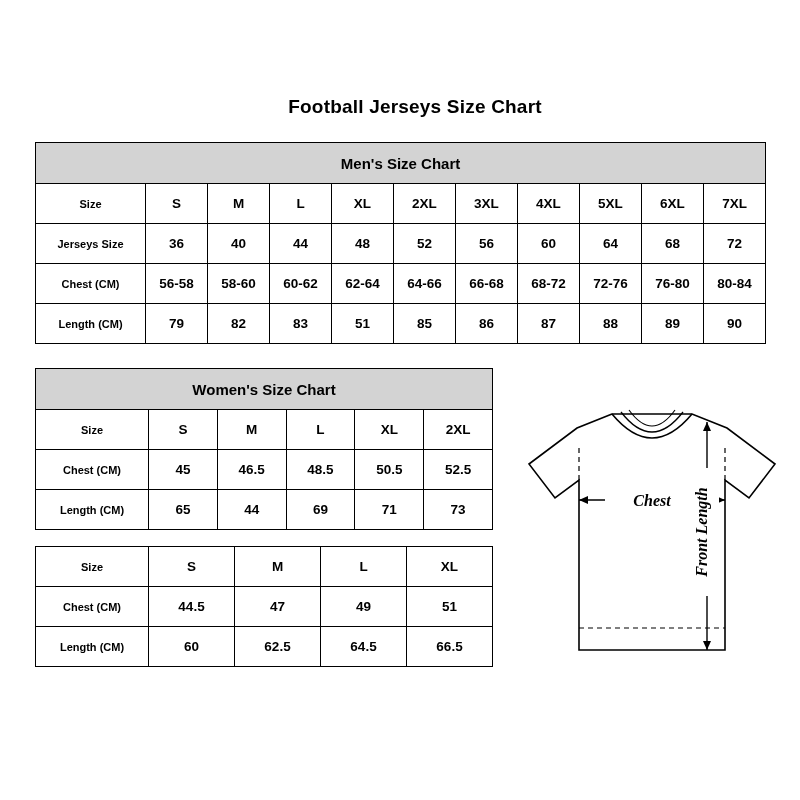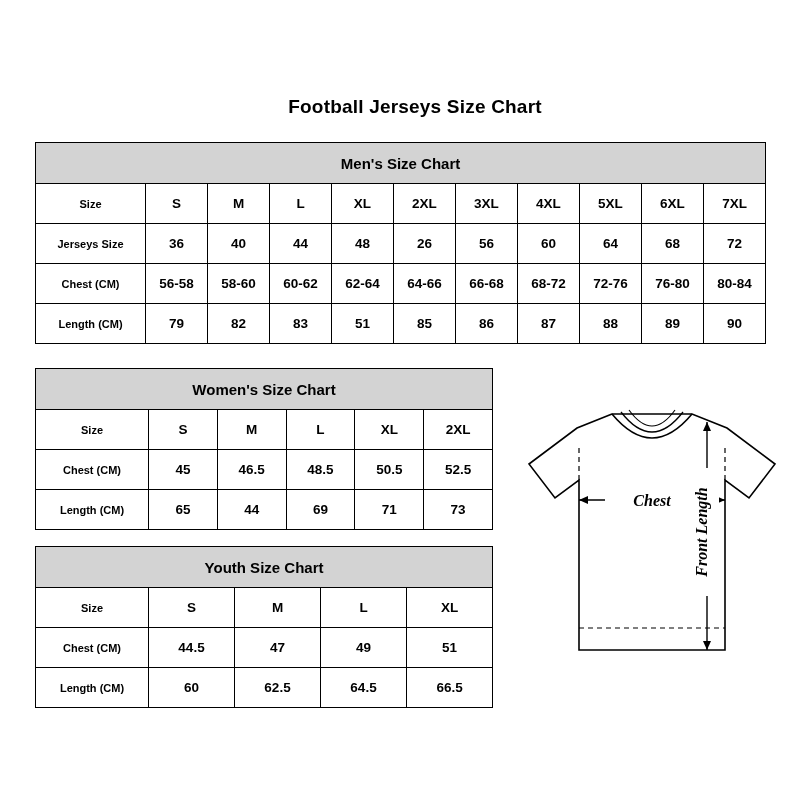--- a/index.html
+++ b/index.html
@@ -137,21 +137,21 @@
       <td>5XL</td>
       <td>6XL</td>
       <td>7XL</td>
     </tr>
     <tr>
       <td class="rowlabel">Jerseys Size</td>
       <td>36</td>
       <td>40</td>
       <td>44</td>
       <td>48</td>
-      <td>26</td>
+      <td>52</td>
       <td>56</td>
       <td>60</td>
       <td>64</td>
       <td>68</td>
       <td>72</td>
     </tr>
     <tr>
       <td class="rowlabel">Chest (CM)</td>
       <td>56-58</td>
       <td>58-60</td>
@@ -223,23 +223,20 @@
 <table class="size-table" id="youth-table">
   <colgroup>
     <col class="lbl">
       <col class="c">
       <col class="c">
       <col class="c">
       <col class="c">
   </colgroup>
   <tbody>
     <tr>
-      <td class="section-head" colspan="5">Youth Size Chart</td>
-    </tr>
-    <tr>
       <td class="rowlabel">Size</td>
       <td>S</td>
       <td>M</td>
       <td>L</td>
       <td>XL</td>
     </tr>
     <tr>
       <td class="rowlabel">Chest (CM)</td>
       <td>44.5</td>
       <td>47</td>

